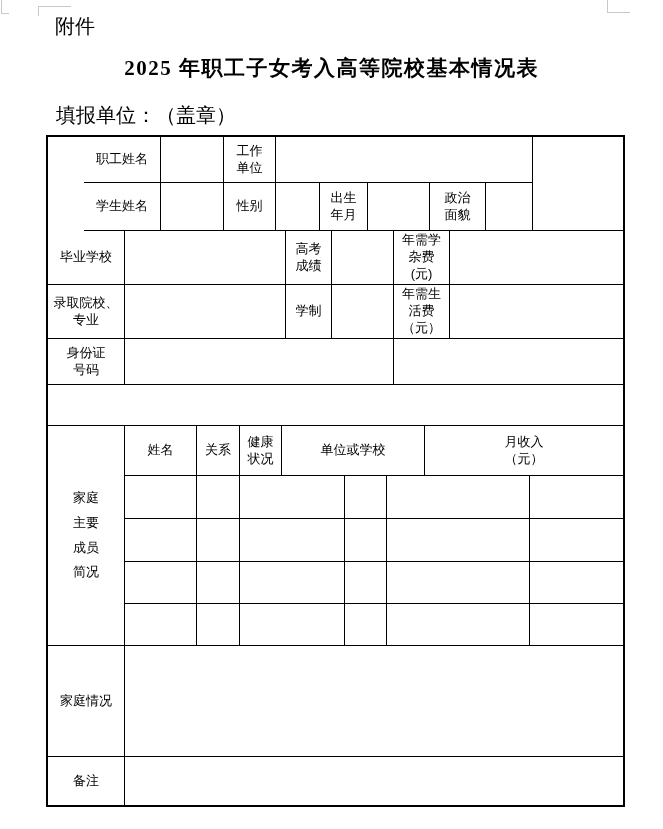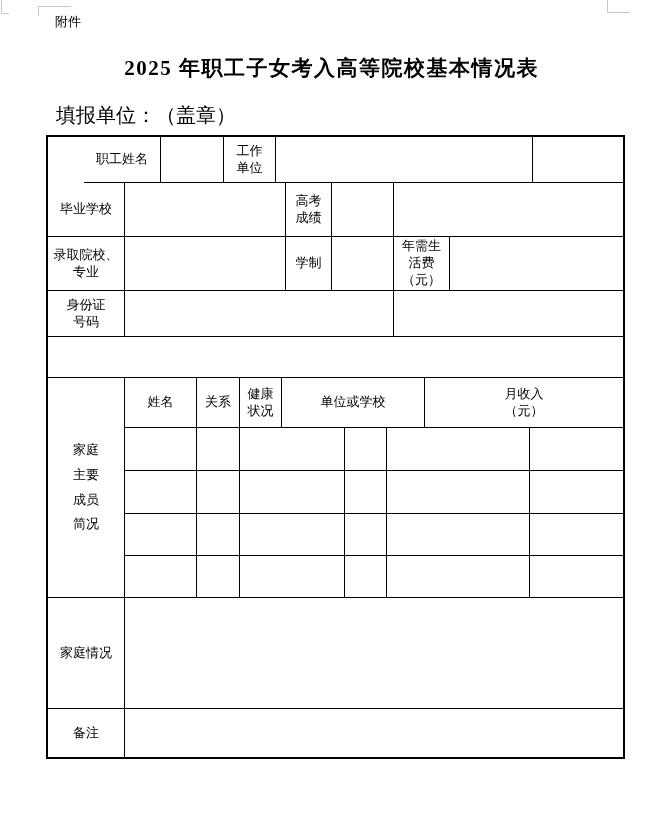--- a/index.html
+++ b/index.html
@@ -9,21 +9,21 @@
     width:663px; height:829px;
     font-family:"Liberation Sans", sans-serif;
     color:#000000;
     overflow:hidden;
   }
   .corner { position:absolute; }
   .corner.tl { left:38px; top:6px;  width:33px; height:10px; border-top:1px solid #c8c8c8; border-left:1px solid #c8c8c8; }
   .corner.tr { left:607px; top:0;   width:23px; height:13px; border-left:1px solid #c8c8c8; border-bottom:1px solid #c8c8c8; }
   .corner.le { left:1px;  top:0;    width:8px;  height:14px; border-left:1px solid #c8c8c8; border-bottom:1px solid #c8c8c8; }
 
-  .attachment { position:absolute; left:55px; top:13px; font-size:13px; }
+  .attachment { position:absolute; left:55px; top:13px; font-size:20px; }
   .doc-title {
     position:absolute; left:0; top:54px; width:100%;
     text-align:center; font-size:21px; font-weight:700; letter-spacing:1.5px;
     font-family:"Liberation Serif", serif;
   }
   .unit-label { position:absolute; left:56px; top:102px; font-size:20px; }
 
   .tbl {
     position:absolute; left:46px; top:135px; width:579px;
     border:2px solid #000; font-size:13px; line-height:1.3;
@@ -67,30 +67,45 @@
 
   <div class="g">
     <div class="col-main">
       <div class="row" style="height:46px">
         <div class="c" style="width:77px">职工姓名</div>
         <div class="c" style="width:63px"></div>
         <div class="c" style="width:52px">工作
 单位</div>
         <div class="c"></div>
       </div>
+      <div class="row" style="height:48px">
+        <div class="c" style="width:77px">学生姓名</div>
+        <div class="c" style="width:63px"></div>
+        <div class="c" style="width:52px">性别</div>
+        <div class="c" style="width:44px"></div>
+        <div class="c" style="width:48px">出生
+年月</div>
+        <div class="c" style="width:62px"></div>
+        <div class="c" style="width:56px">政治
+面貌</div>
+        <div class="c"></div>
+      </div>
     </div>
     <div class="photo"></div>
   </div>
 
   <div class="row" style="height:54px">
     <div class="c" style="width:77px">毕业学校</div>
     <div class="c" style="width:161px"></div>
     <div class="c" style="width:46px">高考
 成绩</div>
     <div class="c" style="width:62px"></div>
+    <div class="c" style="width:56px">年需学
+杂费
+(元)</div>
     <div class="c"></div>
   </div>
 
   <div class="row" style="height:54px">
     <div class="c" style="width:77px">录取院校、
 专业</div>
     <div class="c" style="width:161px"></div>
     <div class="c" style="width:46px">学制</div>
     <div class="c" style="width:62px"></div>
     <div class="c" style="width:56px">年需生

